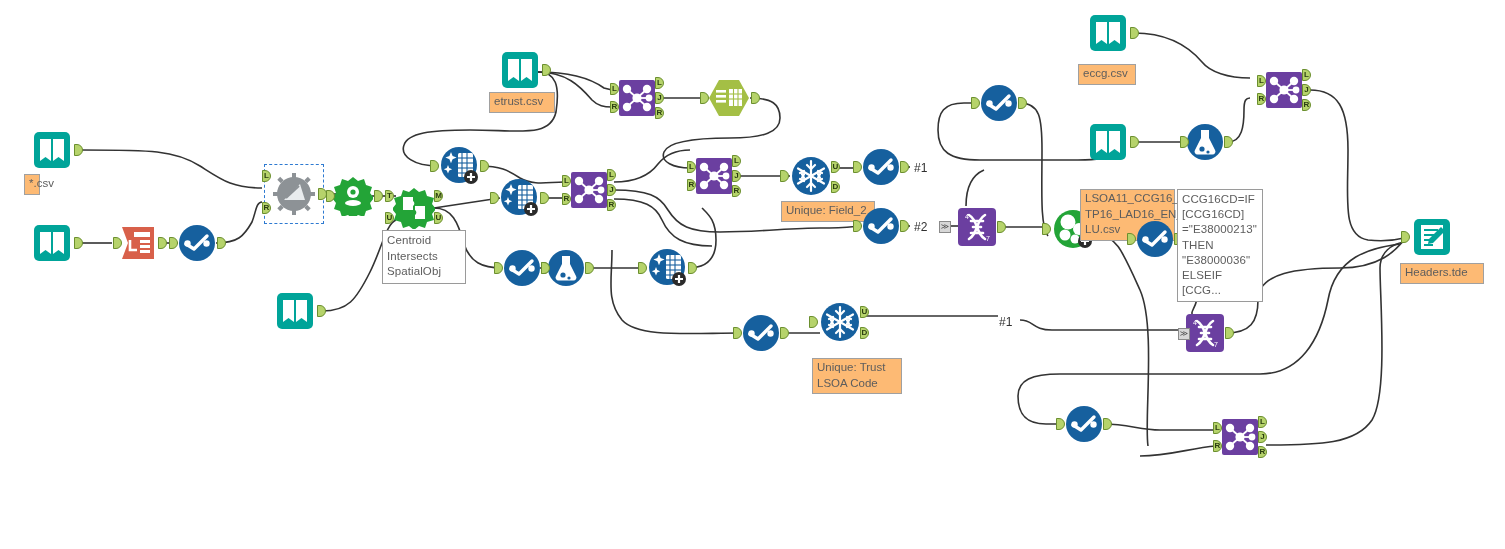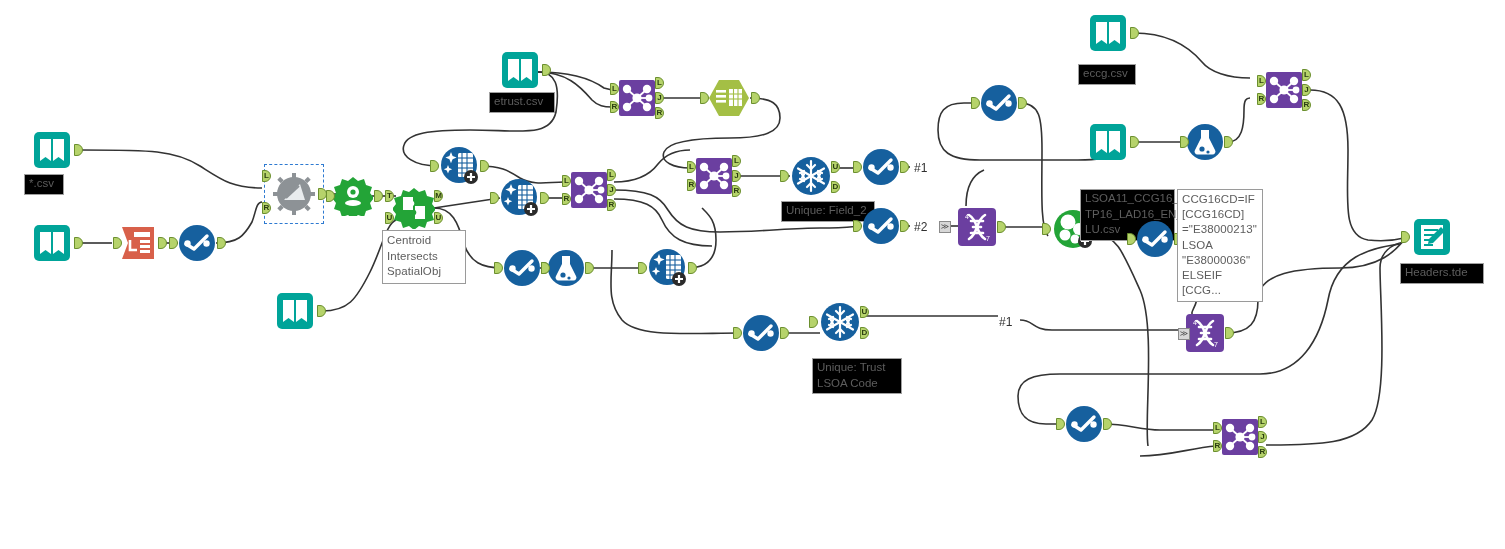--- a/index.html
+++ b/index.html
@@ -6,21 +6,21 @@
   html,body{margin:0;padding:0;background:#ffffff;}
   body{font-family:"Liberation Sans",sans-serif;}
   #canvas{position:relative;width:1505px;height:549px;background:#ffffff;overflow:hidden;}
   #wires{position:absolute;left:0;top:0;width:1505px;height:549px;pointer-events:none;}
   .tool{position:absolute;width:0;height:0;}
   .ticon{position:absolute;left:0;top:0;transform:translate(-50%,-50%);display:flex;align-items:center;justify-content:center;}
   
   .anno{position:absolute;background:#ffffff;border:1px solid #9a9a9a;color:#5d5d5d;
         font-size:11.5px;line-height:15.5px;padding:2px 4px 3px 4px;white-space:pre-line;
         box-sizing:border-box;letter-spacing:.1px;}
-  .lbl{position:absolute;background:#000000;border:1px solid #a0a0a0;color:#5d5d5d;
+  .lbl{position:absolute;background:#fdba74;border:1px solid #a0a0a0;color:#5d5d5d;
        font-size:11.5px;line-height:15.5px;padding:1px 4px 2px 4px;box-sizing:border-box;white-space:pre-line;}
   .wirelbl{position:absolute;color:#303030;font-size:12px;font-family:"Liberation Sans",sans-serif;}
   
   .nub{position:absolute;width:9px;height:12px;background:#b6d36b;border:1px solid #6b8f2e;box-sizing:border-box;}
   .nub.out{border-radius:0 6px 6px 0;}
   .nub.in{border-radius:0 6px 6px 0;}
   .nub.lbl-s{font-size:8px;color:#2a3d10;text-align:center;line-height:10px;font-weight:bold;font-family:"Liberation Sans",sans-serif;}
   .sel{position:absolute;border:1px dashed #2e7ad1;box-sizing:border-box;}
   .wlnub{position:absolute;width:12px;height:12px;background:#d7d7d7;border:1px solid #8a8a8a;box-sizing:border-box;
          color:#444;font-size:8px;text-align:center;line-height:10px;}
@@ -135,21 +135,21 @@
   <div class="tool" style="left:52px;top:150px">
     <div class="ticon">
       <svg width="42" height="42" viewBox="0 0 42 42">
         <rect x="3" y="3" width="36" height="36" rx="5" fill="#00a499"></rect>
         <path d="M9 10 h11 v22 l-5.5 -4 l-5.5 4z" fill="#ffffff"></path>
         <path d="M22 10 h11 v22 l-5.5 -4 l-5.5 4z" fill="#ffffff"></path>
       </svg>
     </div>
     <div class="nub out" style="left:22px;top:-6px"></div>
   </div>
-  <div class="lbl" style="left:24px;top:174px;width:40px">*.csv</div>
+  <div class="lbl" style="left:24px;top:174px;width:16px">*.csv</div>
 
   <div class="tool" style="left:52px;top:243px">
     <div class="ticon">
       <svg width="42" height="42" viewBox="0 0 42 42">
         <rect x="3" y="3" width="36" height="36" rx="5" fill="#00a499"></rect>
         <path d="M9 10 h11 v22 l-5.5 -4 l-5.5 4z" fill="#ffffff"></path>
         <path d="M22 10 h11 v22 l-5.5 -4 l-5.5 4z" fill="#ffffff"></path>
       </svg>
     </div>
     <div class="nub out" style="left:22px;top:-6px"></div>
@@ -692,21 +692,21 @@
         <path d="M8 20 L16 25 L29 12" stroke="#fff" stroke-width="3.4" fill="none" stroke-linecap="round" stroke-linejoin="round"></path>
       </svg>
     </div>
     <div class="nub in" style="left:-28px;top:-6px"></div>
     <div class="nub out" style="left:19px;top:-6px"></div>
   </div>
 
   <div class="anno" style="left:1177px;top:189px;width:86px;line-height:15.2px">CCG16CD=IF
 [CCG16CD]
 ="E38000213"
-LSOA
+THEN
 "E38000036"
 ELSEIF [CCG...</div>
 
   <div class="tool" style="left:1205px;top:333px">
     <div class="ticon">
       <svg width="38" height="38" viewBox="0 0 38 38">
         <rect x="0" y="0" width="38" height="38" rx="4" fill="#6b3fa0"></rect>
         <g stroke="#ffffff" stroke-width="2.6" fill="none" stroke-linecap="round">
           <path d="M11 7 C21 13 17 25 27 31"></path>
           <path d="M27 7 C17 13 21 25 11 31"></path>

